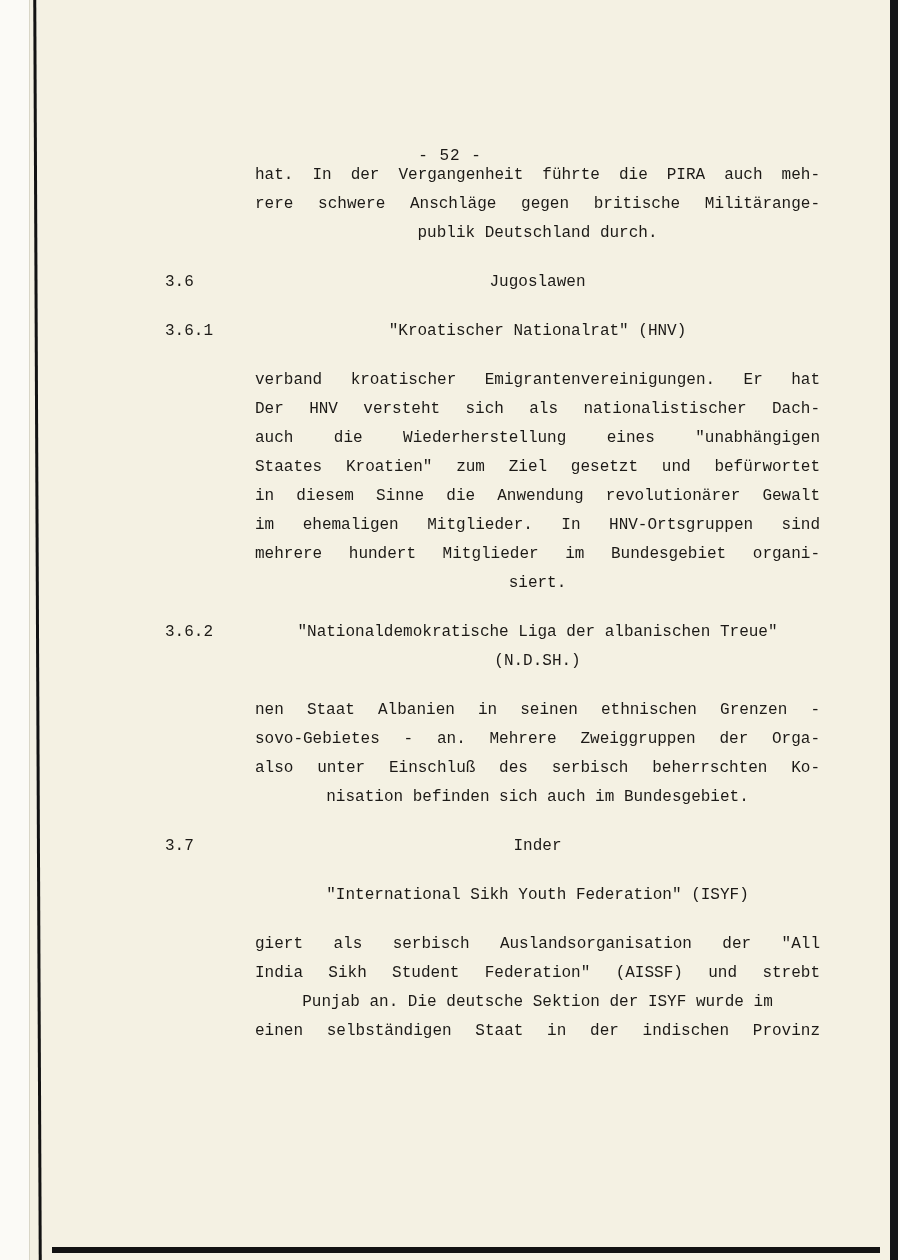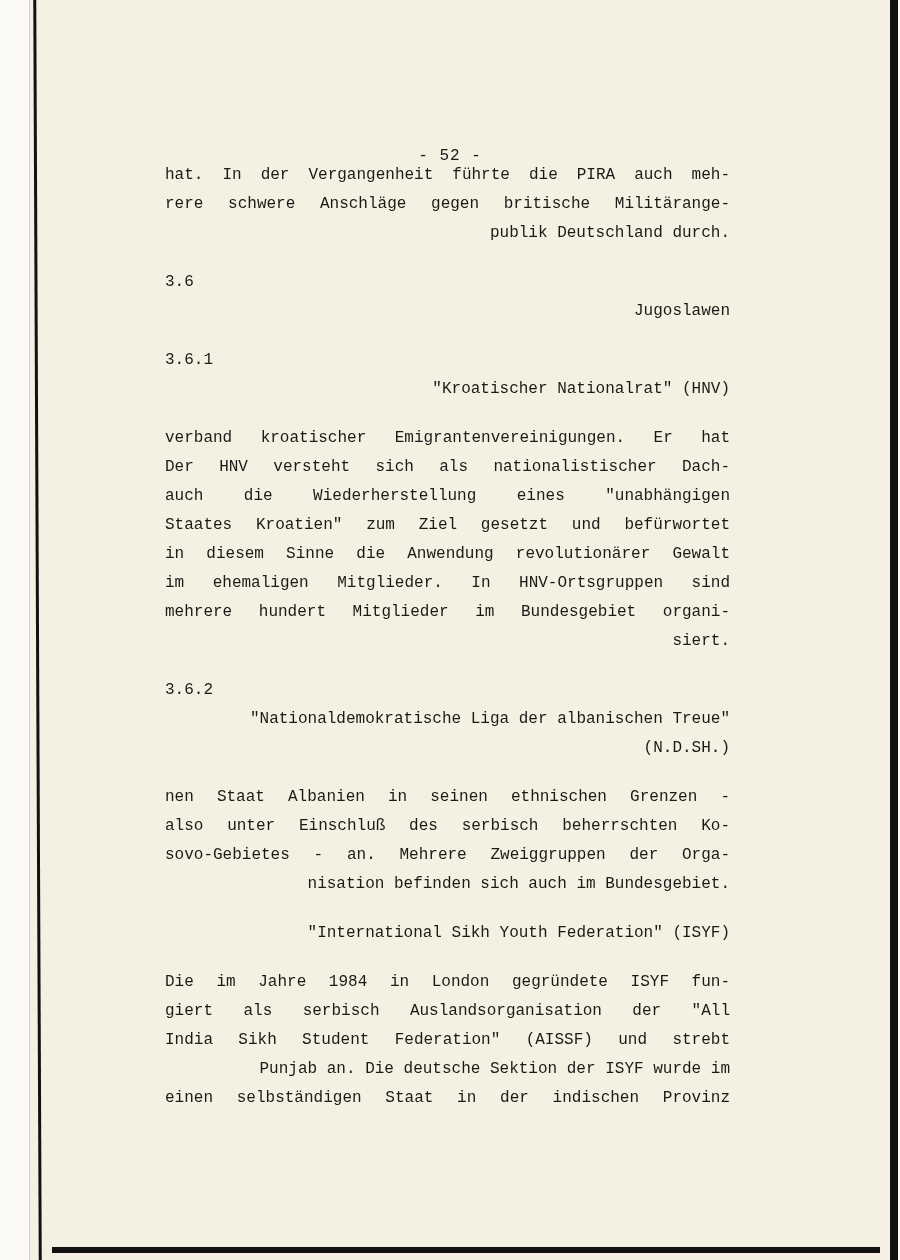--- a/index.html
+++ b/index.html
@@ -67,33 +67,32 @@
     position: absolute;
     top: 161px;
     left: 165px;
     width: 655px;
     font-size: 16px;
     line-height: 29px;
   }
   .row {
     display: flex;
     margin-bottom: 20px;
-    flex-direction: column;
   }
   .num {
     width: 90px;
     flex: none;
   }
   .text {
     width: 565px;
     flex: none;
   }
   .line {
     white-space: normal;
-    text-align: right;
+    text-align: center;
   }
   .line.just {
     text-align: justify;
     text-align-last: justify;
   }
 </style>
 </head>
 <body>
 
 <div class="scan">
@@ -143,35 +142,40 @@
         <div class="num">3.6.2</div>
         <div class="text">
           <div class="line">"Nationaldemokratische Liga der albanischen Treue"</div>
           <div class="line">(N.D.SH.)</div>
         </div>
       </div>
       <div class="row">
         <div class="num"></div>
         <div class="text">
           <div class="line just">nen Staat Albanien in seinen ethnischen Grenzen -</div>
+          <div class="line just">sovo-Gebietes - an. Mehrere Zweiggruppen der Orga-</div>
           <div class="line just">also unter Einschluß des serbisch beherrschten Ko-</div>
-          <div class="line just">sovo-Gebietes - an. Mehrere Zweiggruppen der Orga-</div>
           <div class="line">nisation befinden sich auch im Bundesgebiet.</div>
+        </div>
+      </div>
+      <div class="row">
+        <div class="num">3.7</div>
+        <div class="text">
+          <div class="line">Inder</div>
         </div>
       </div>
       <div class="row">
         <div class="num"></div>
         <div class="text">
           <div class="line">"International Sikh Youth Federation" (ISYF)</div>
         </div>
       </div>
       <div class="row">
         <div class="num"></div>
         <div class="text">
-          <div class="line just">Die im Jahre 1984 in London gegründete ISYF fun-</div>
           <div class="line just">giert als serbisch Auslandsorganisation der "All</div>
           <div class="line just">India Sikh Student Federation" (AISSF) und strebt</div>
           <div class="line">Punjab an. Die deutsche Sektion der ISYF wurde im</div>
           <div class="line just">einen selbständigen Staat in der indischen Provinz</div>
         </div>
       </div>
     </div>
 </div>
 
 </body></html>

